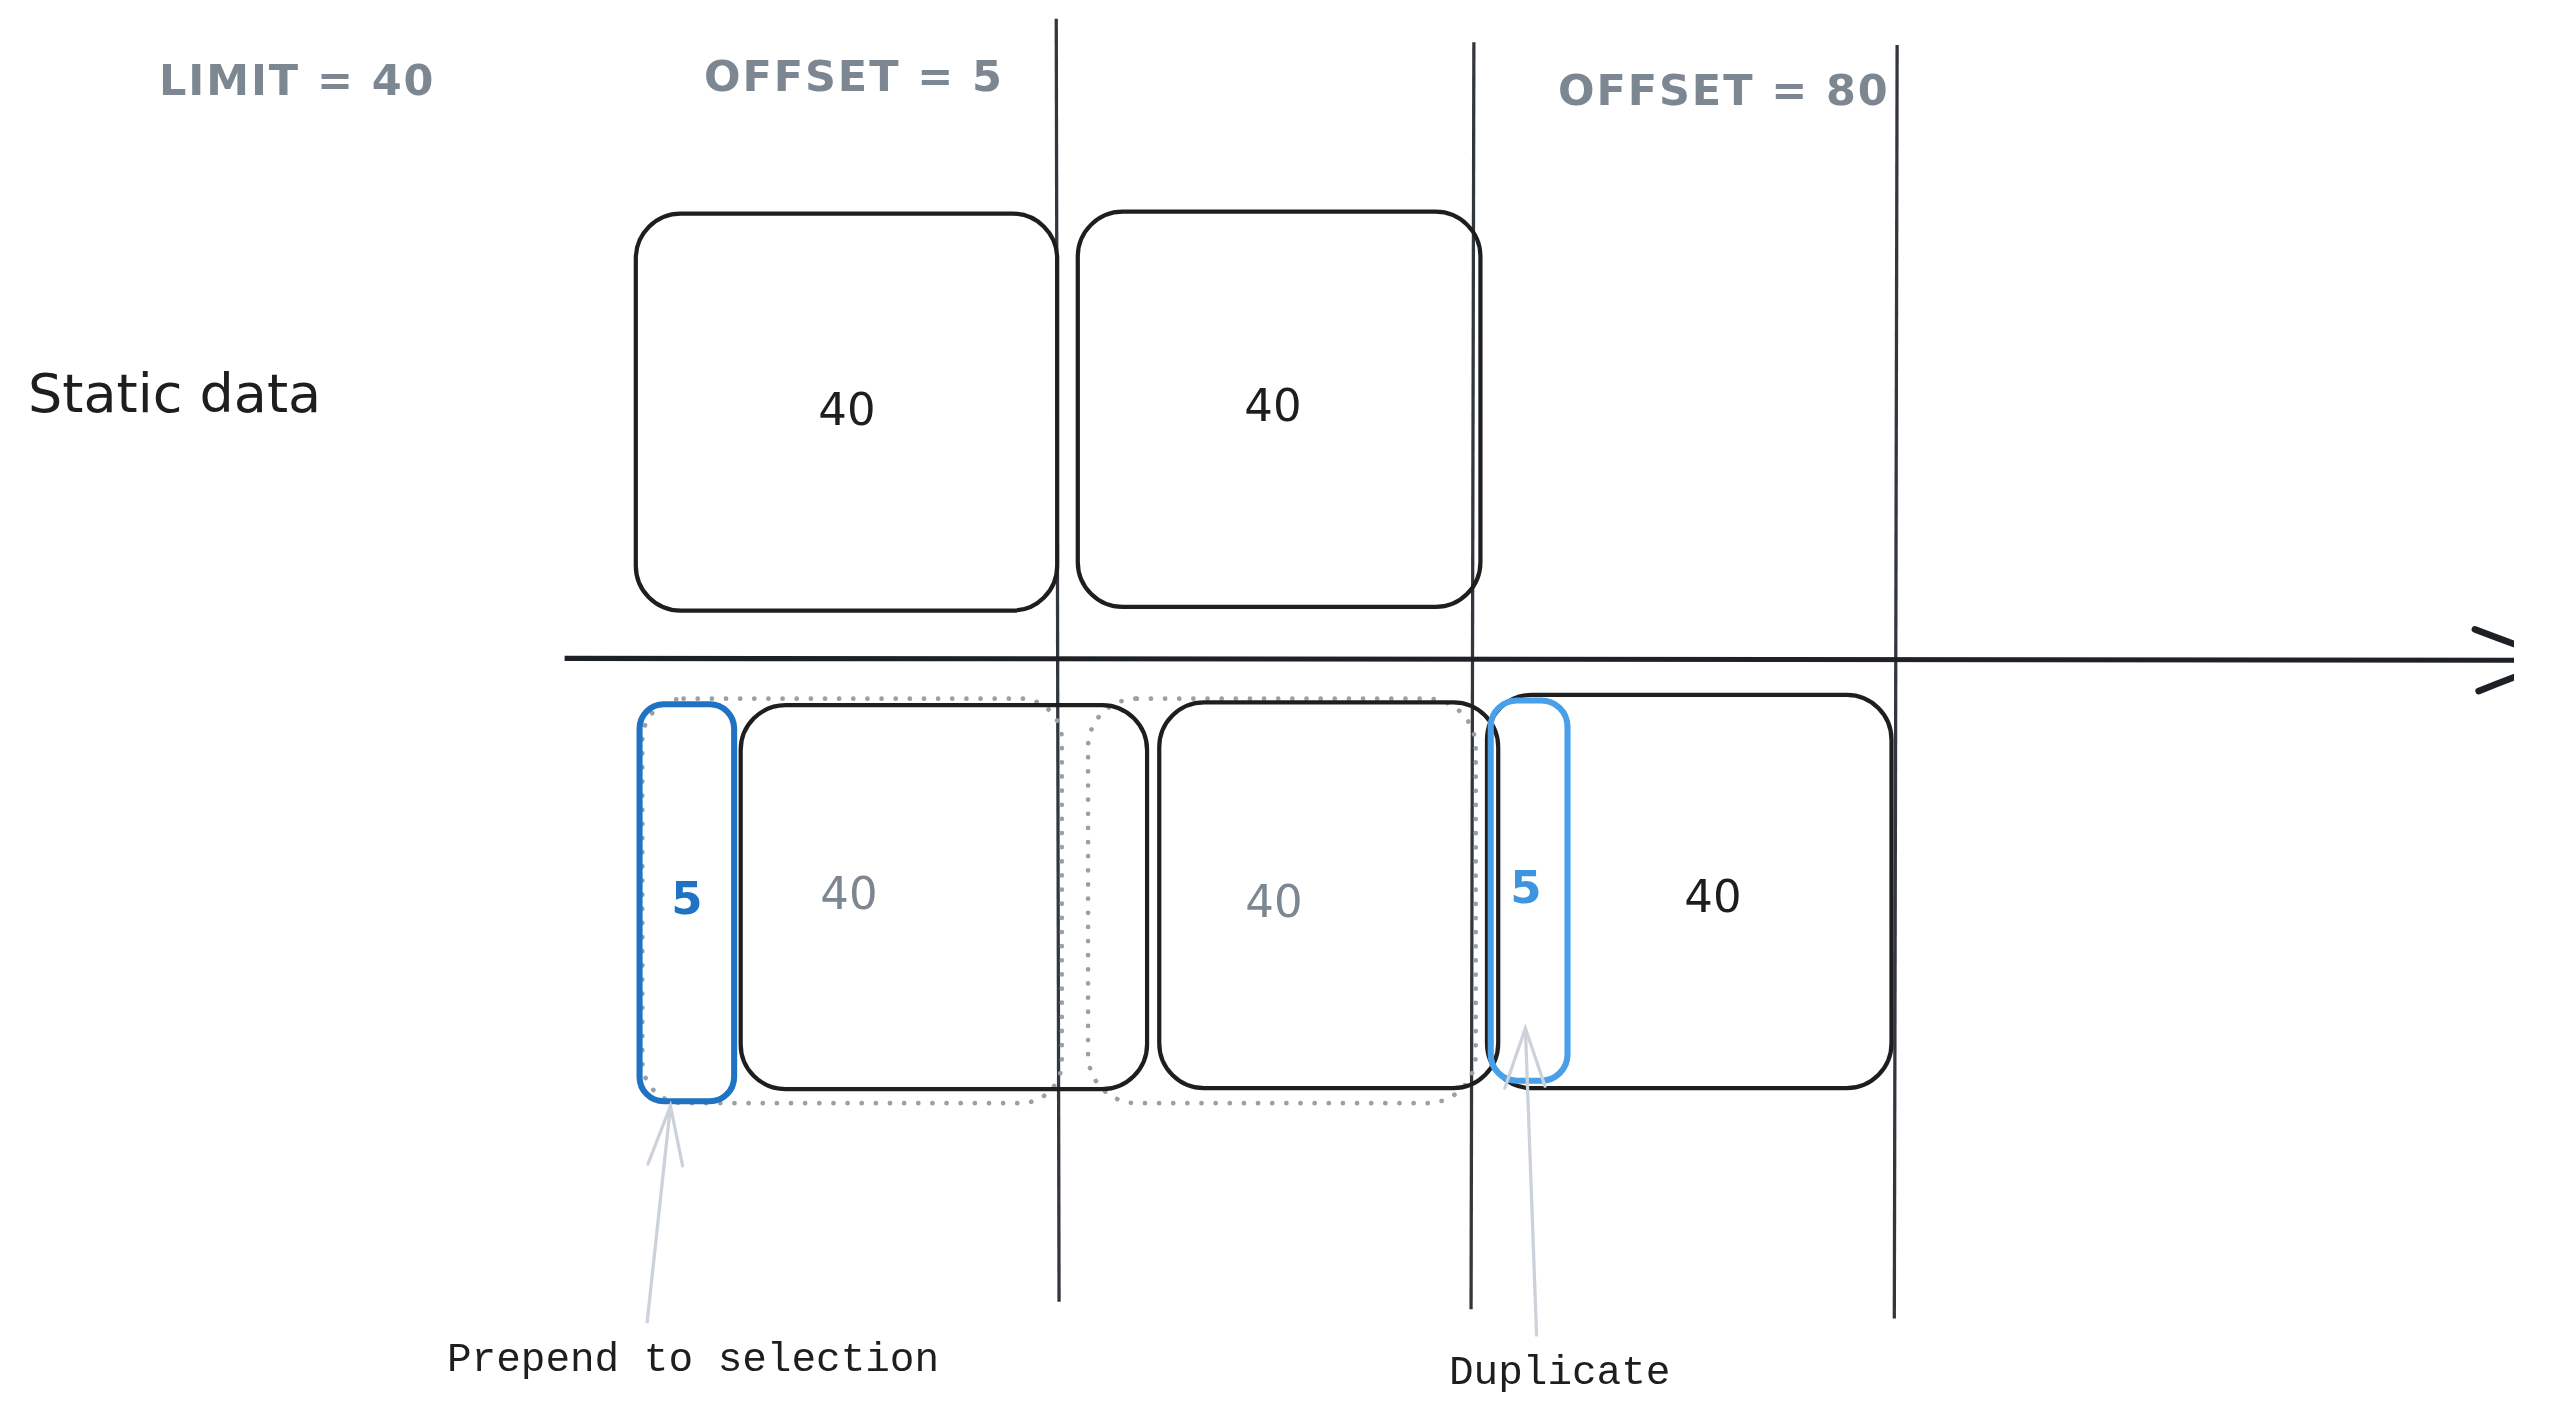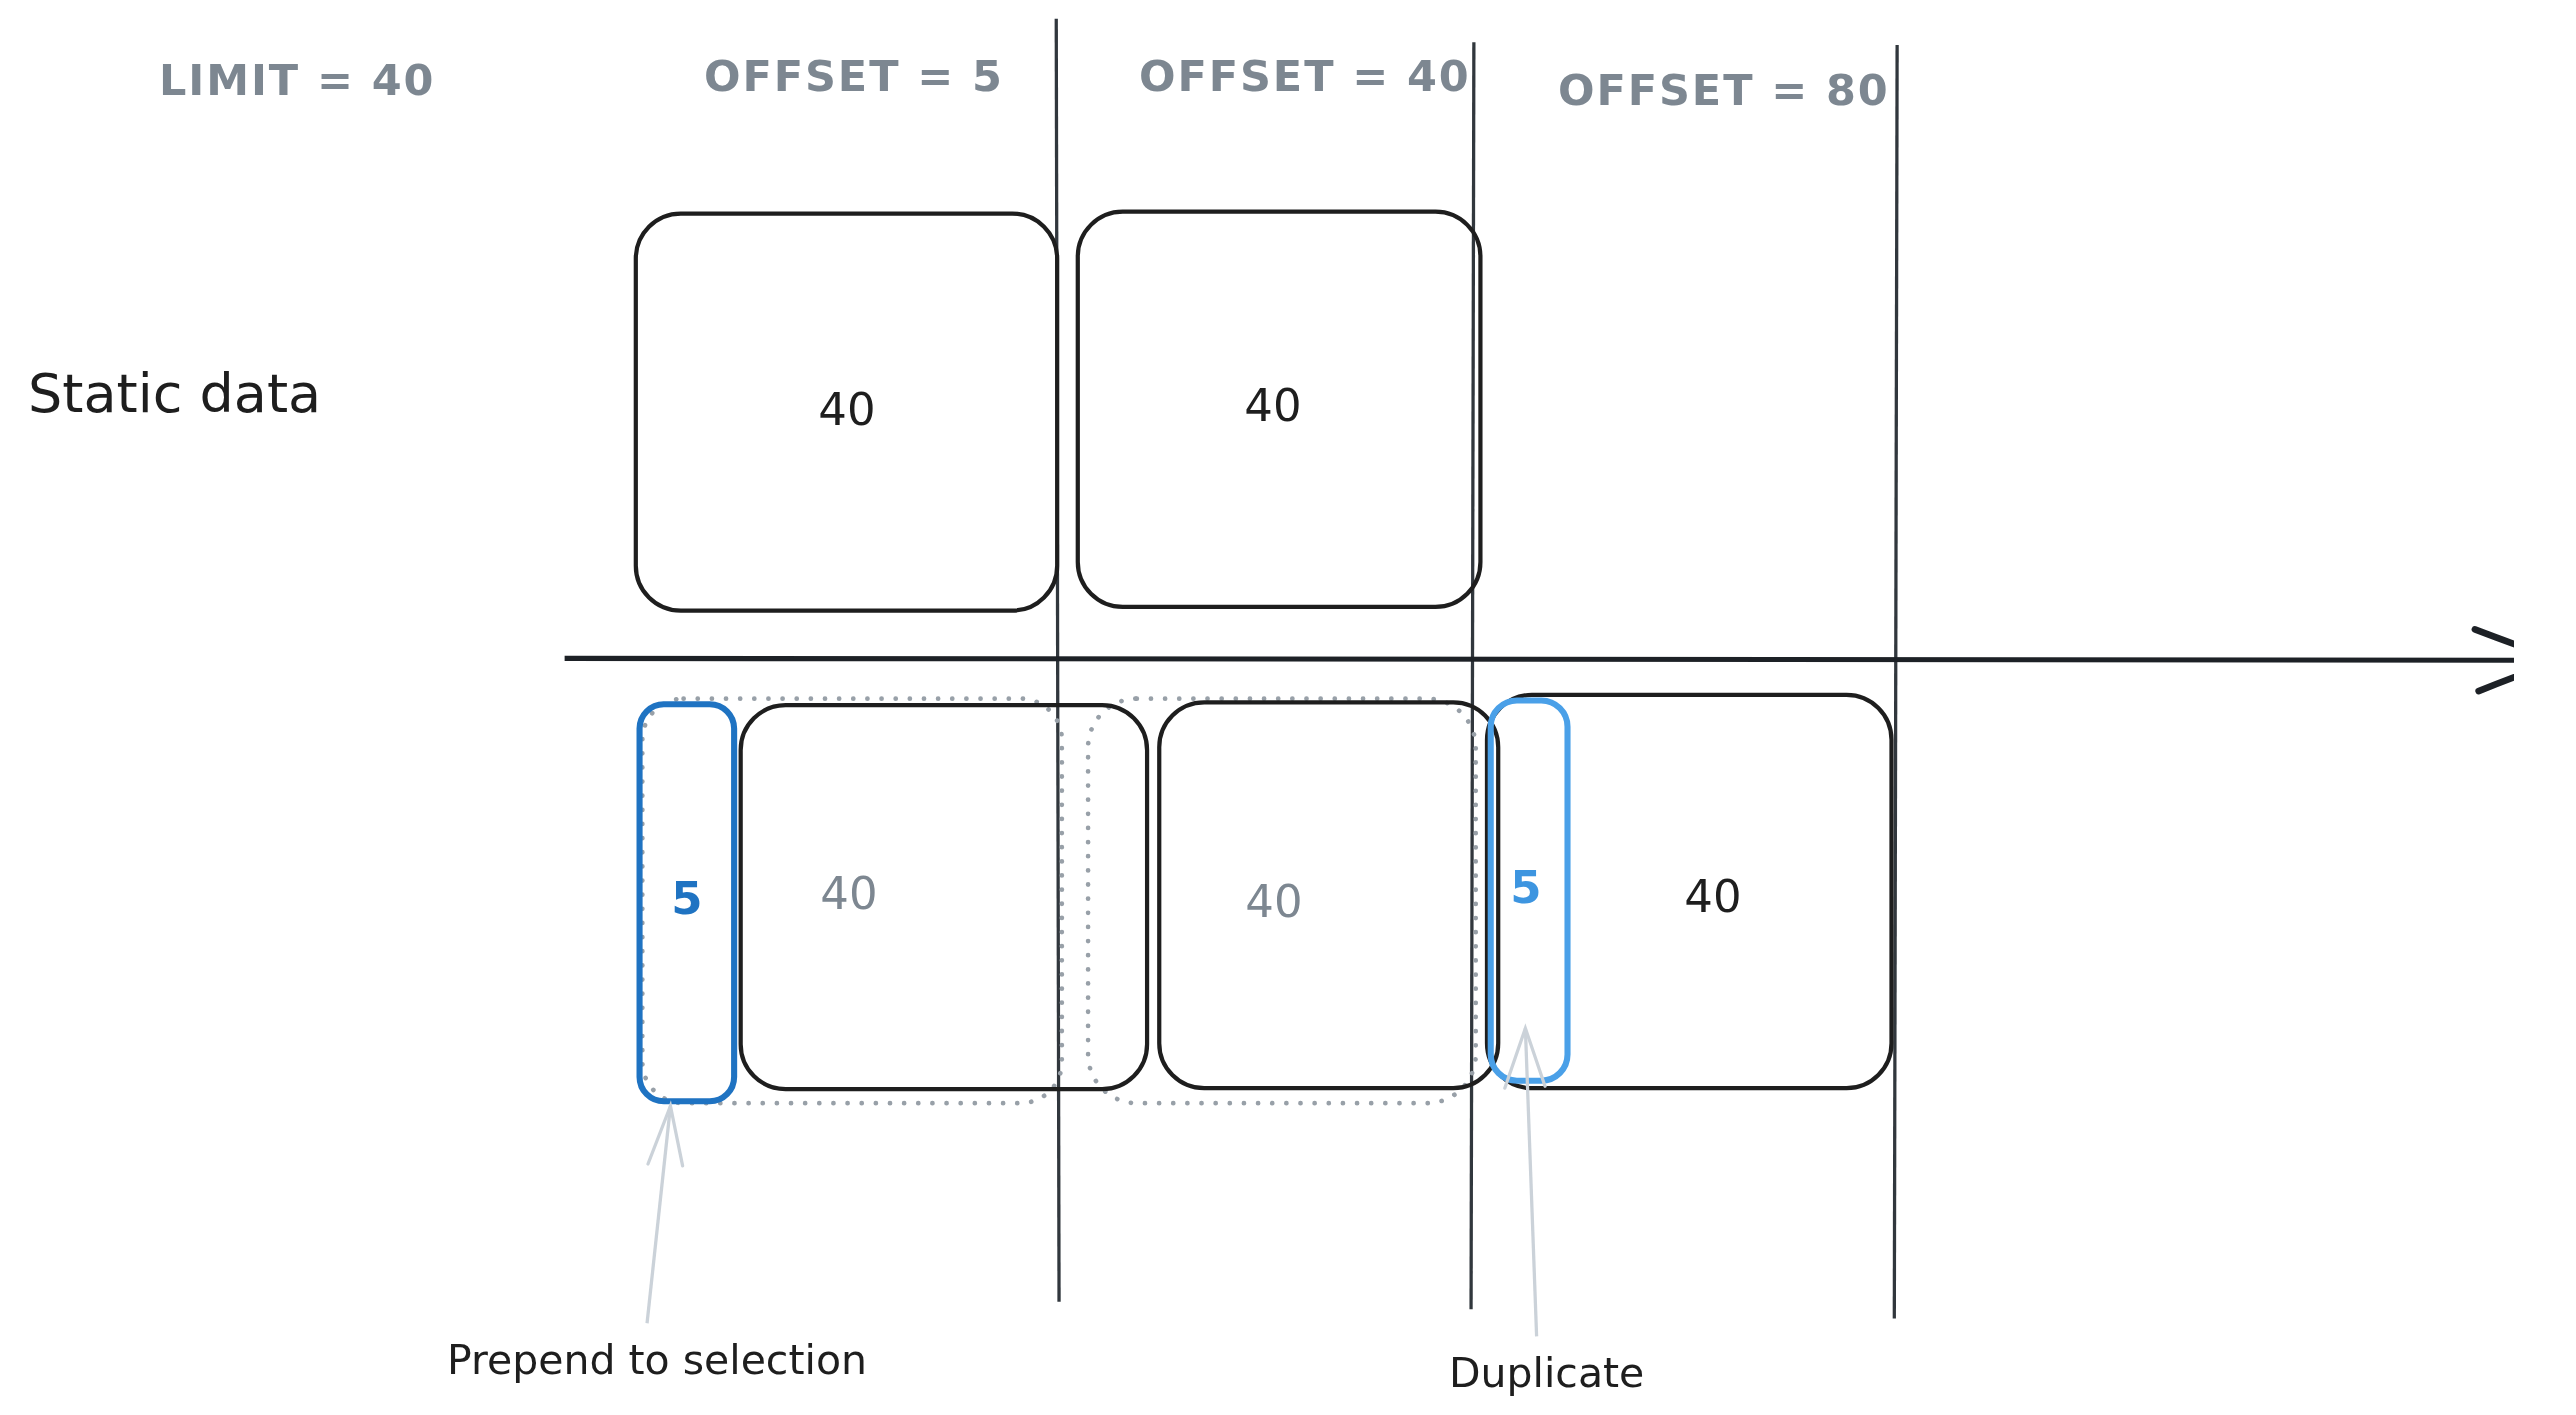--- a/index.html
+++ b/index.html
@@ -43,20 +43,21 @@
     transform: translate(-50%, -50%);
     text-align: center;
   }
   .num.gray  { color: #7d8791; }
   .num.blue  { color: #1f73c2; font-weight: 600; }
   .num.blue-light { color: #3d95e0; font-weight: 600; }
   .annotation {
     font-size: 41px;
     font-weight: 500;
     color: #1e1e1e;
+    font-family: Liberation Mono, monospace;
   }
 </style>
 </head>
 <body>
 
 <div id="canvas">
 
   <svg id="diagram-svg" width="2576" height="1416" viewBox="0 0 2751 1512">
 
     <line x1="1128" y1="20" x2="1131" y2="1390" stroke="#31373d" stroke-width="3.5"></line>
@@ -87,21 +88,20 @@
     </g>
 
     <g>
       <line x1="1641" y1="1427" x2="1629" y2="1098" stroke="#cbd2d9" stroke-width="3.5"></line>
       <path d="M 1607 1162 L 1629 1098 L 1650 1160" fill="none" stroke="#cbd2d9" stroke-width="3.5" stroke-linecap="round"></path>
     </g>
   </svg>
 
   <div class="txt header-label" style="left:159px; top:56px;">LIMIT = 40</div>
   <div class="txt header-label" style="left:704px; top:52px;">OFFSET = 5</div>
-  <div class="txt header-label" style="left:1139px; top:52px;">OFFSET = 40</div>
   <div class="txt header-label" style="left:1558px; top:66px;">OFFSET = 80</div>
 
   <div class="txt row-label" style="left:28px; top:363px;">Static data</div>
 
   <div class="txt num" style="left:847px; top:410px;">40</div>
   <div class="txt num" style="left:1273px; top:406px;">40</div>
 
   <div class="txt num blue" style="left:687px; top:899px;">5</div>
   <div class="txt num gray" style="left:849px; top:894px;">40</div>
   <div class="txt num gray" style="left:1274px; top:902px;">40</div>

